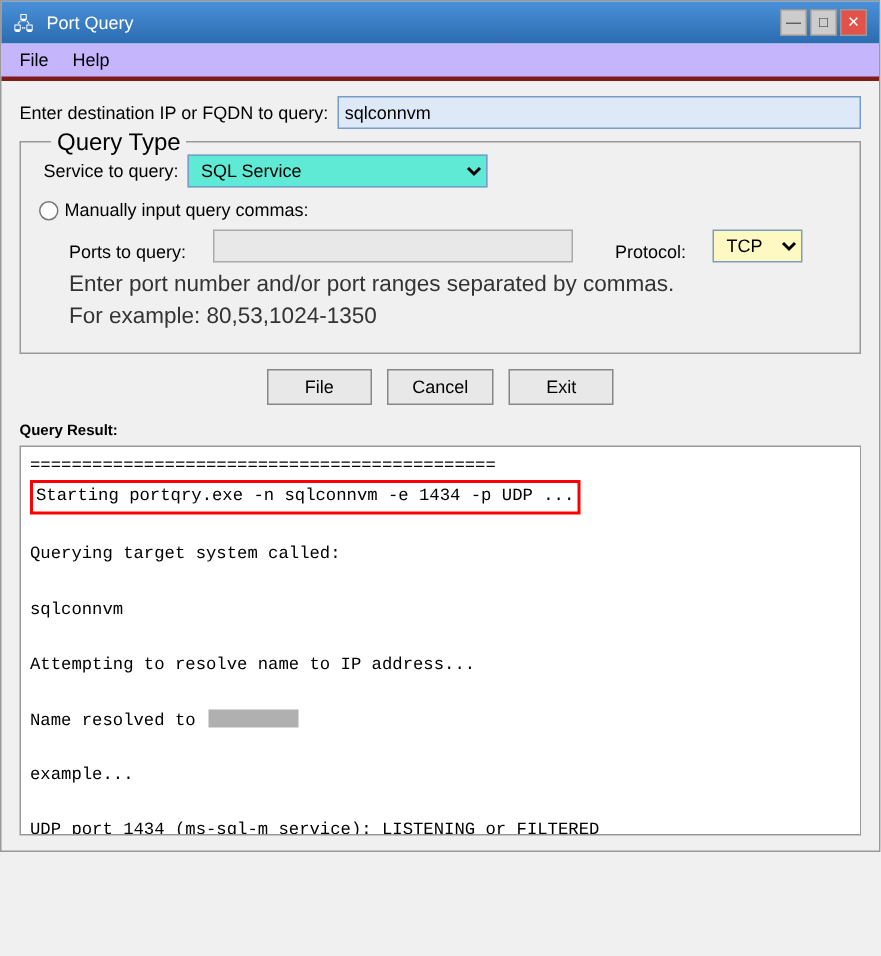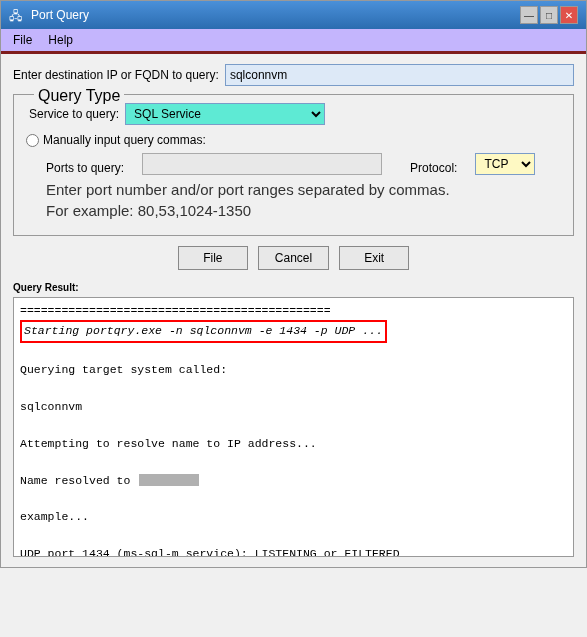--- a/index.html
+++ b/index.html
@@ -289,21 +289,21 @@
       <button class="btn">File</button>
       <button class="btn">Cancel</button>
       <button class="btn">Exit</button>
     </div>
 
     <div class="result-label">Query Result:</div>
 
     <div class="result-wrapper">
       <div class="result-text">
         <span class="result-line">=============================================</span>
-        <span class="result-line"><span style="border: 2px solid red; display: inline-block; padding: 0 2px; font-style: italic;">Starting portqry.exe -n sqlconnvm -e 1434 -p UDP ...</span></span>
+        <span class="result-line"><span style="border: 2px solid red; display: inline-block; padding: 0 2px;">Starting portqry.exe -n sqlconnvm -e 1434 -p UDP ...</span></span>
         <span class="result-line">&nbsp;</span>
         <span class="result-line">Querying target system called:</span>
         <span class="result-line">&nbsp;</span>
         <span class="result-line">sqlconnvm</span>
         <span class="result-line">&nbsp;</span>
         <span class="result-line">Attempting to resolve name to IP address...</span>
         <span class="result-line">&nbsp;</span>
         <span class="result-line">Name resolved to <span class="ip-blur"></span></span>
         <span class="result-line">&nbsp;</span>
         <span class="result-line">example...</span>

